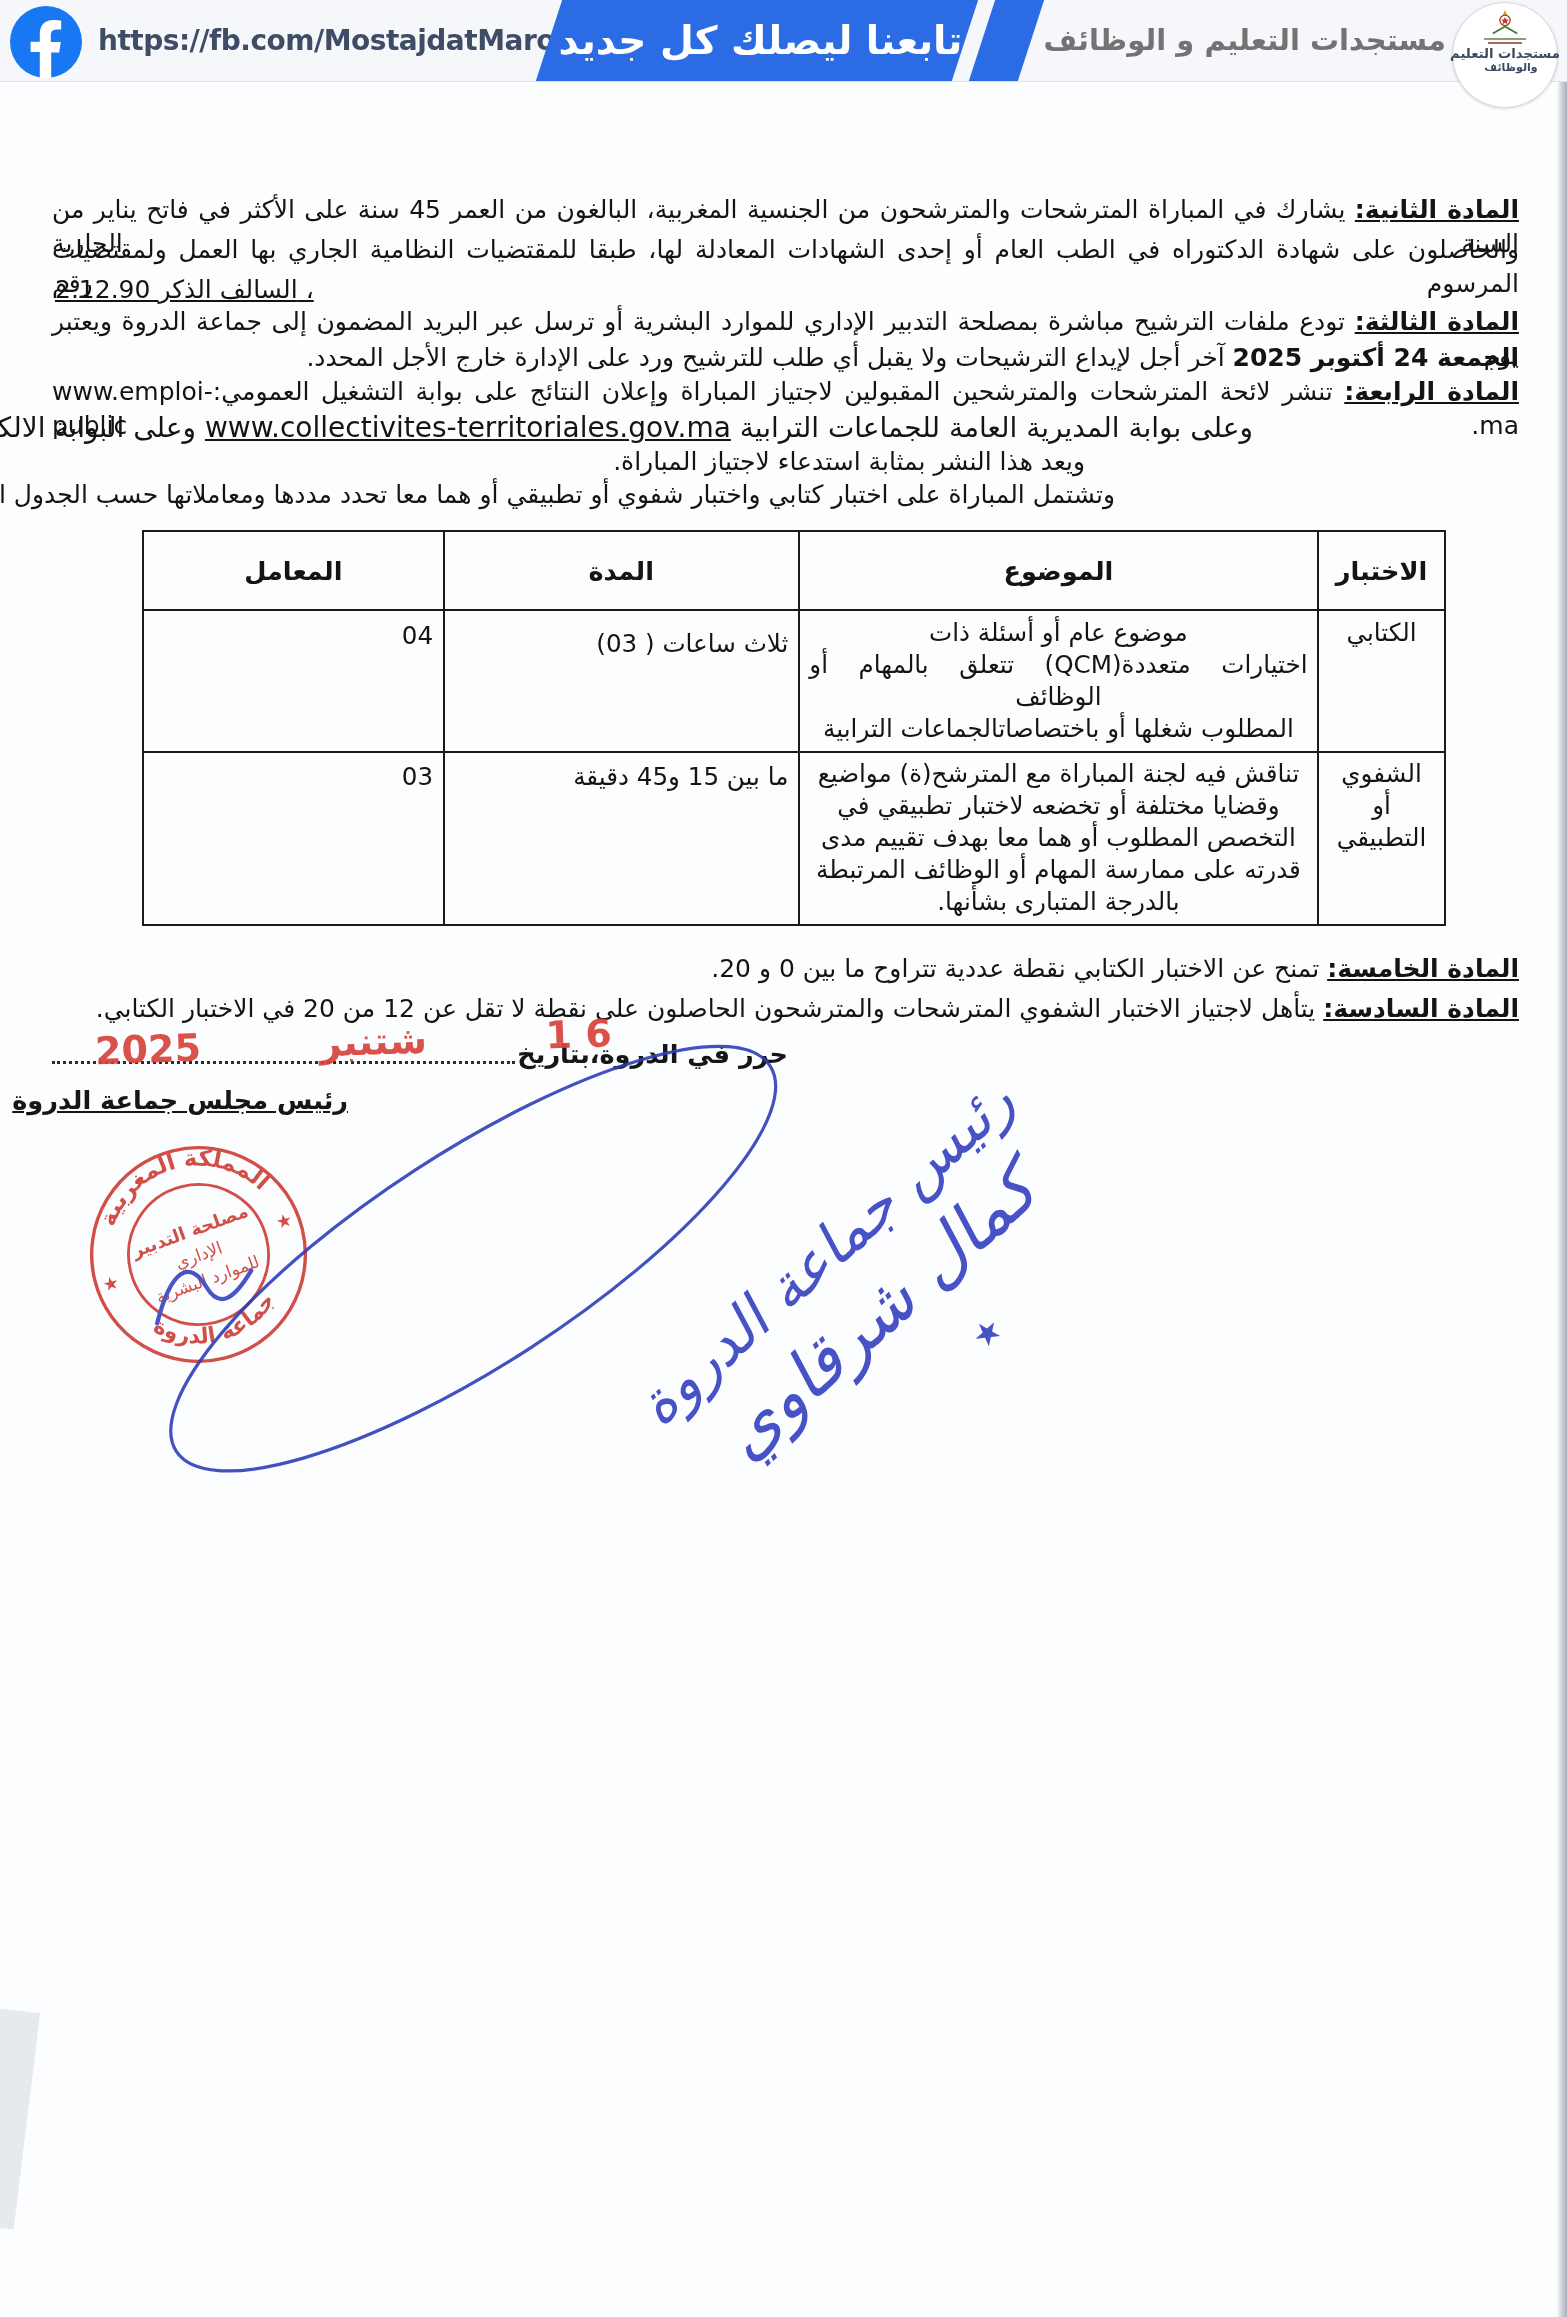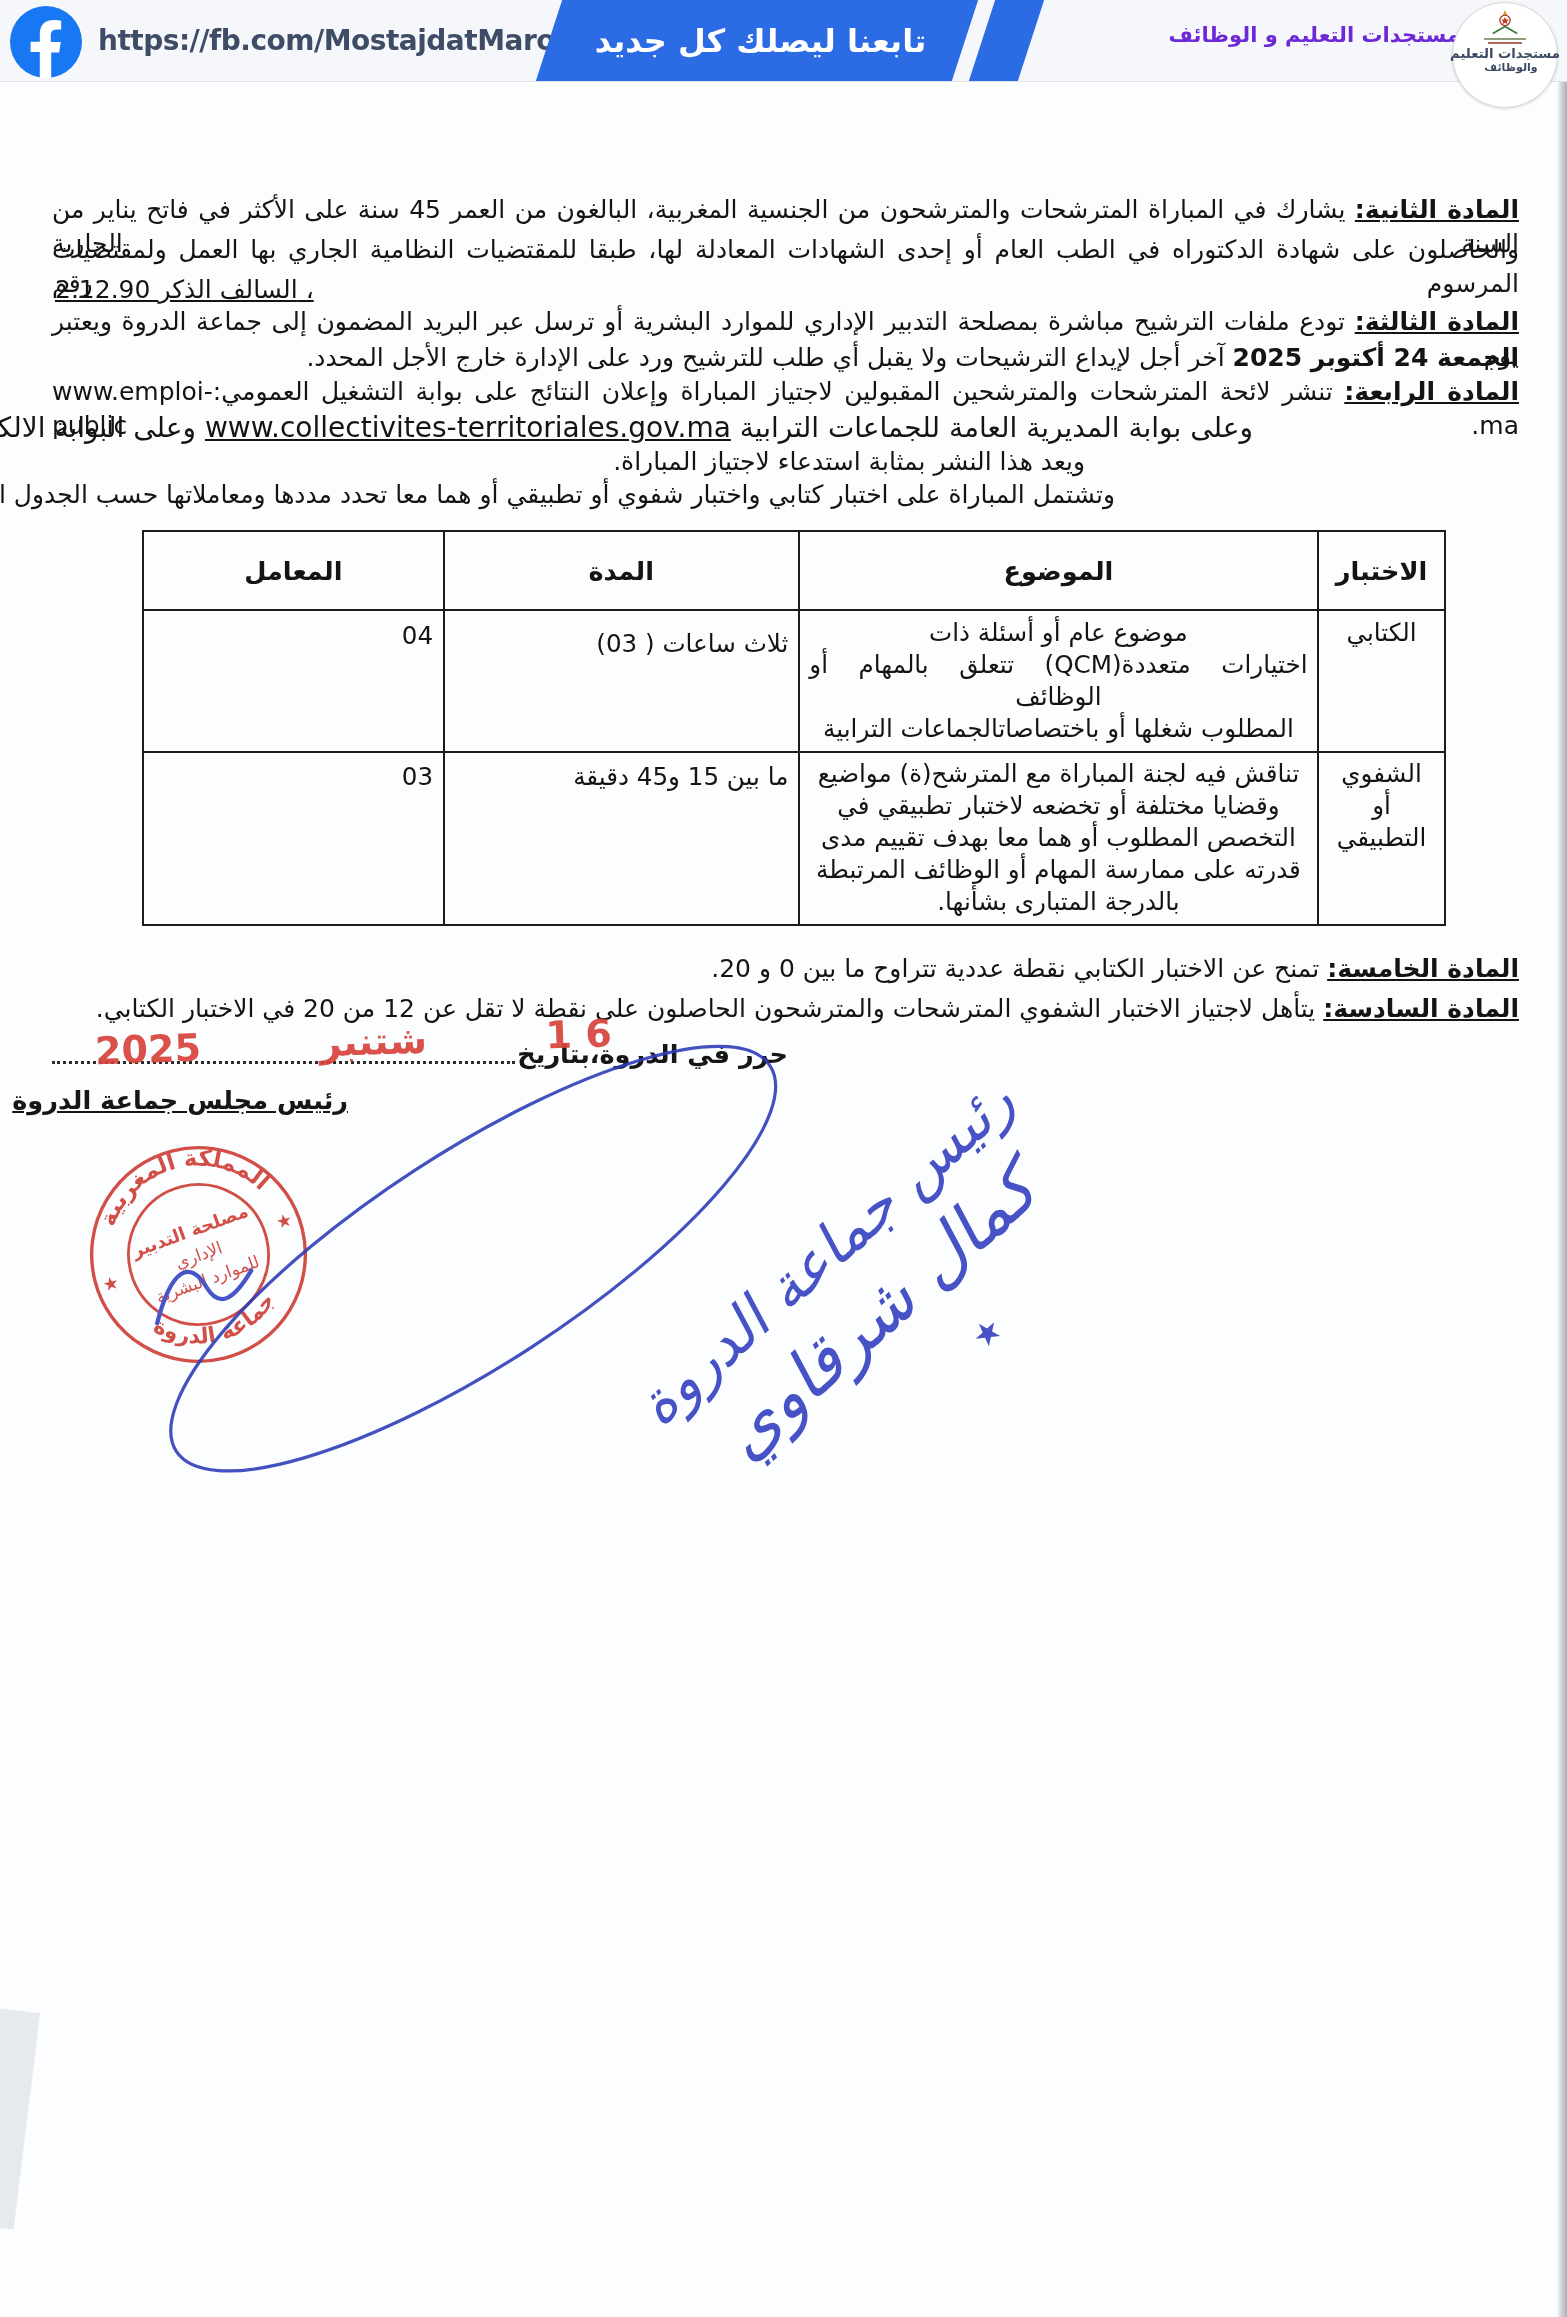--- a/index.html
+++ b/index.html
@@ -10,24 +10,24 @@
   .header{position:absolute;top:0;left:0;width:1567px;height:81px;background:#f6f7fa;
           border-bottom:0.9px solid #dde0e5;z-index:6;}
   .fb-circle{position:absolute;left:9.5px;top:5.7px;width:72px;height:72px;}
   .fb-url{position:absolute;left:98px;top:24px;font-size:28px;font-weight:700;color:#3f4c66;
           letter-spacing:-0.5px;white-space:nowrap;}
   .ribbon-main{position:absolute;left:549px;top:0;width:416px;height:81px;background:#2b6ce5;
                transform:skewX(-18deg);}
   .ribbon-sliver{position:absolute;left:982px;top:0;width:49px;height:81px;background:#2b6ce5;
                transform:skewX(-18deg);}
   .ribbon-text{position:absolute;left:560px;top:0;width:401px;height:81px;display:flex;
-               align-items:center;justify-content:center;color:#ffffff;font-size:32px;
+               align-items:center;justify-content:center;color:#ffffff;font-size:39px;
                font-weight:700;direction:rtl;white-space:nowrap;}
-  .brand-title{position:absolute;right:107px;top:23px;font-size:21px;font-weight:700;
-               color:#6d28d9;direction:rtl;white-space:nowrap;}
+  .brand-title{position:absolute;right:121px;top:23px;font-size:29px;font-weight:700;
+               color:#737373;direction:rtl;white-space:nowrap;}
   .logo-badge{position:absolute;left:1452px;top:1.9px;width:106px;height:106px;border-radius:50%;
               background:#ffffff;border:0.9px solid #d7dade;box-shadow:0 0.9px 2.8px rgba(40,50,70,.18);
               display:flex;flex-direction:column;align-items:center;box-sizing:border-box;
               padding-top:6.6px;z-index:7;}
   .badge-dash1{width:42px;height:1.9px;background:#8aa07a;margin-top:1.9px;}
   .badge-dash2{width:34px;height:1.9px;background:#b06a5a;margin-top:1.9px;}
   .badge-l1{font-size:13.2px;font-weight:700;color:#3d4a63;direction:rtl;margin-top:2.8px;white-space:nowrap;}
   .badge-l2{font-size:11px;font-weight:700;color:#3d4a63;direction:rtl;white-space:nowrap;margin-left:12px;}
 
   

